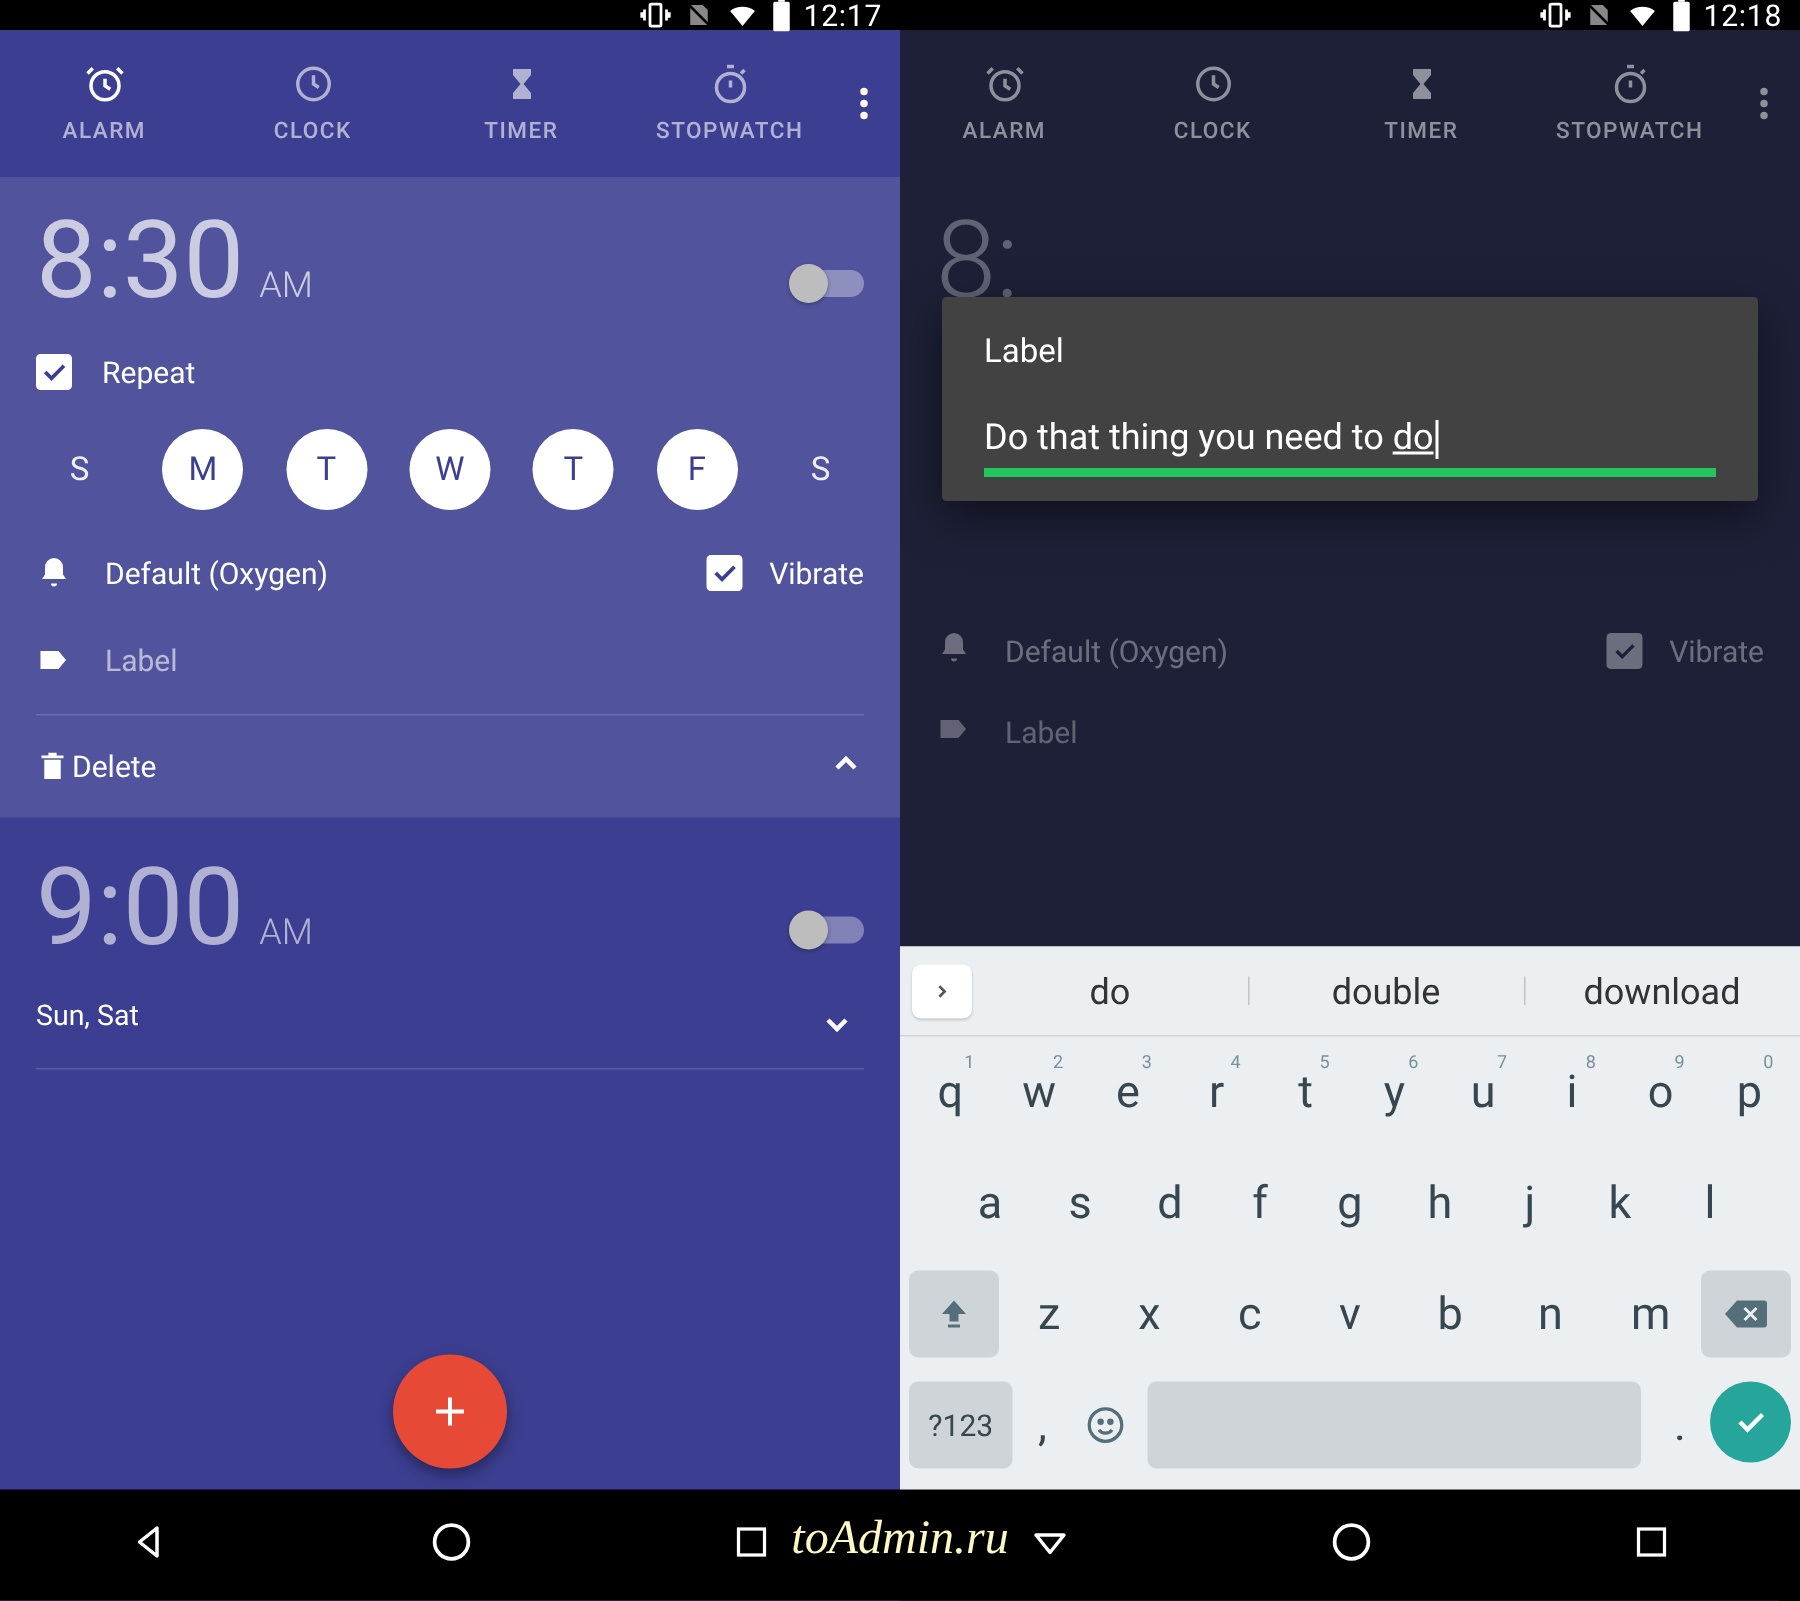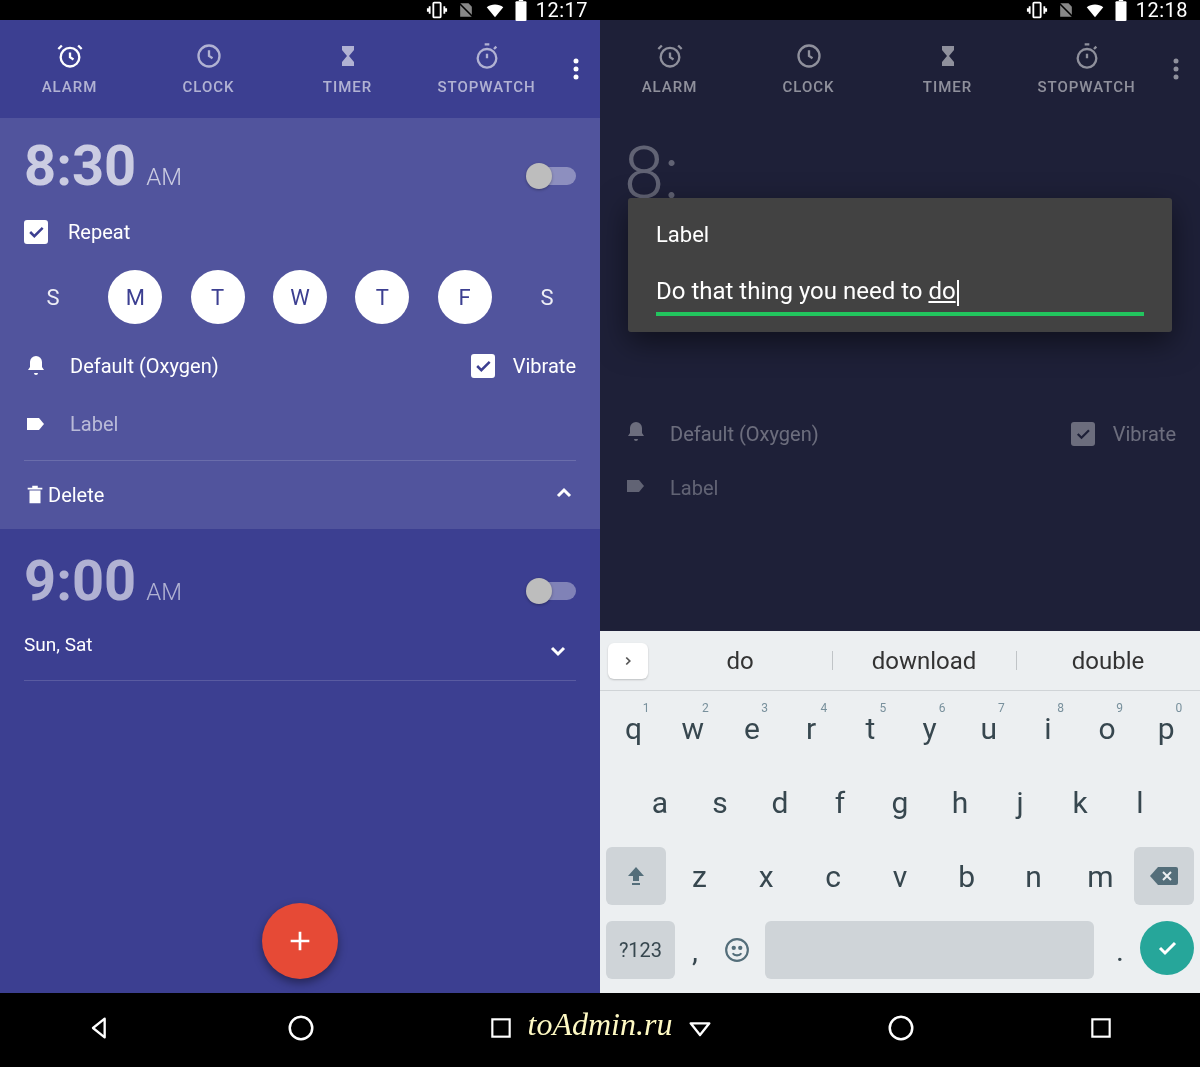--- a/index.html
+++ b/index.html
@@ -66,21 +66,21 @@
 
 
 .alarm-card {
   background: rgba(255,255,255,0.11);
   margin: 0;
   padding: 20px 24px 20px 24px;
   color: #fff;
 }
 .alarm-time-row { display: flex; align-items: baseline; justify-content: space-between; }
 .alarm-time { display: flex; align-items: baseline; gap: 10px; color: rgba(255,255,255,0.7);}
-.alarm-time .big { font-size: 56px; font-weight: 700; line-height: 1; }
+.alarm-time .big { font-size: 72px; font-weight: 400; line-height: 1; }
 .alarm-time .ampm { font-size: 24px; font-weight: 300; }
 .toggle {
   width: 48px; height: 18px; border-radius: 9px;
   background: rgba(255,255,255,0.35);
   position: relative;
   margin-top: -40px;
 }
 .toggle::after {
   content: ""; position: absolute; width: 26px; height: 26px; border-radius: 50%;
   background: #bdbdbd; top: -4px; left: -2px;
@@ -159,21 +159,21 @@
   border-radius: 3px;
   padding: 24px 28px 16px 28px;
   box-shadow: 0 10px 30px rgba(0,0,0,0.5);
   color: #fff;
   z-index: 8;
 }
 .dialog .dlabel { font-size: 22px; color: #fff; }
 .dialog .input-wrap { margin-top: 30px; position: relative; }
 .dialog .input {
   font-size: 24px; color: #fff; background: transparent; border: none;
-  border-bottom: 4px solid #22c55e; width: 100%; padding-bottom: 6px;
+  border-bottom: 6px solid #22c55e; width: 100%; padding-bottom: 6px;
   font-family: inherit; outline: none;
 }
 .dialog .underline-word { text-decoration: underline; }
 .dialog .cursor { display:inline-block; width:2px; height:26px; background:#fff; vertical-align: middle; margin-left:1px;}
 .dialog .actions { display: flex; justify-content: flex-end; gap: 38px; margin-top: 42px; }
 .dialog .btn { color: #E64A36; font-size: 19px; font-weight: 500; letter-spacing: 0.5px; }
 
 
 .keyboard {
   position: absolute;
@@ -509,22 +509,22 @@
 
   <div class="keyboard">
     <div class="suggest">
       <div class="expand">
           <svg width="14" height="14" viewBox="0 0 24 24" fill="none" stroke="#555" stroke-width="3">
             <path d="M9 6l6 6-6 6"></path>
           </svg>
         </div>
       <div class="sugs">
         <div class="sug">do</div>
+        <div class="sug">double</div>
         <div class="sug">download</div>
-        <div class="sug">double</div>
       </div>
     </div>
     <div class="krow" id="krow1">
         <div class="key">q<span class="sup">1</span></div>
         <div class="key">w<span class="sup">2</span></div>
         <div class="key">e<span class="sup">3</span></div>
         <div class="key">r<span class="sup">4</span></div>
         <div class="key">t<span class="sup">5</span></div>
         <div class="key">y<span class="sup">6</span></div>
         <div class="key">u<span class="sup">7</span></div>

